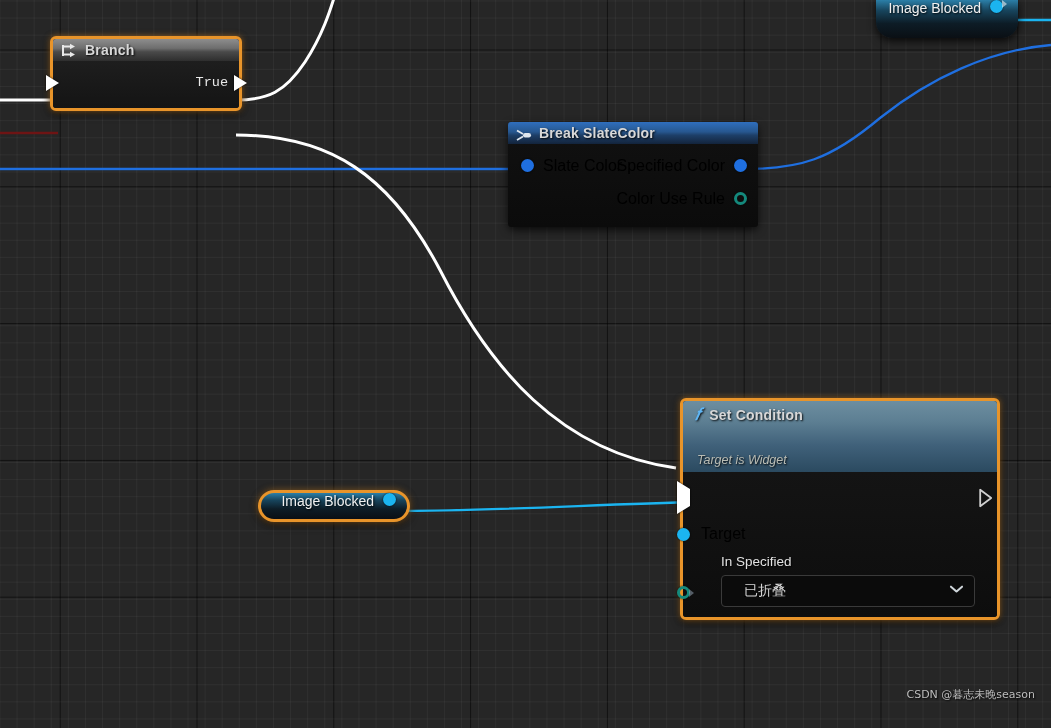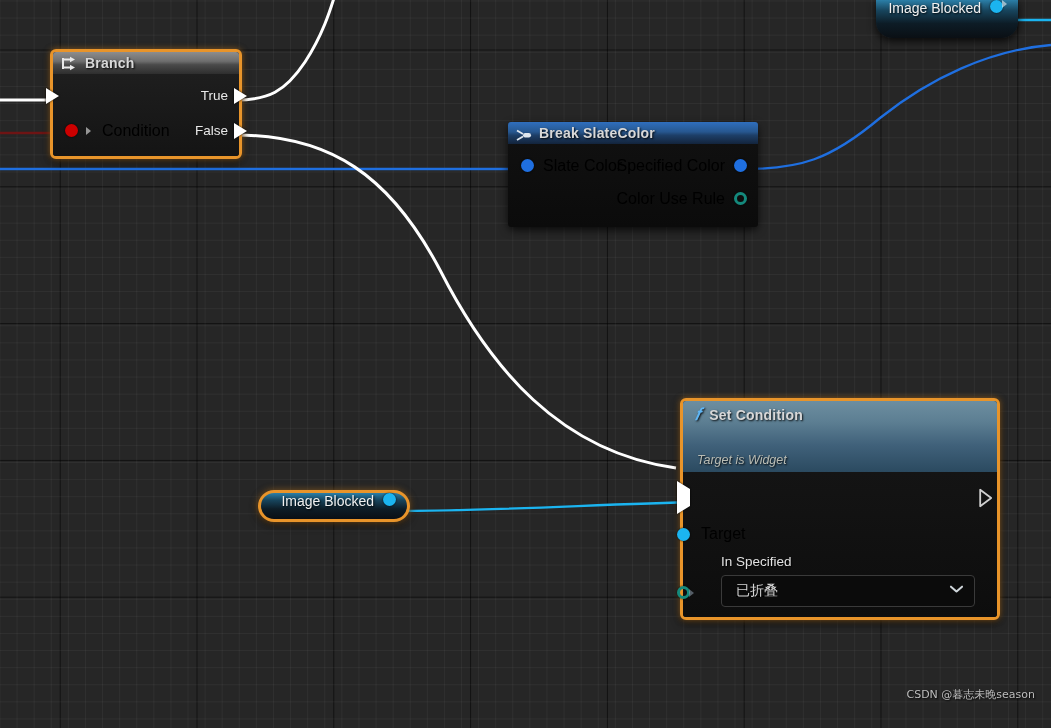--- a/index.html
+++ b/index.html
@@ -94,33 +94,33 @@
   }
   .pin-arrow {
     width:0; height:0; margin-left:-1px;
     border-left:5px solid rgba(255,255,255,0.55);
     border-top:4px solid transparent;
     border-bottom:4px solid transparent;
   }
   .pin-arrow.dim { border-left-color:rgba(170,190,210,0.45); }
 
   
-  #node-branch { left:50px; top:49px; width:192px; }
+  #node-branch { left:50px; top:36px; width:192px; }
   #node-branch .node-head {
     background:linear-gradient(to bottom,#8d8d8d 0%,#6e6e6e 42%,#4a4a4a 58%,#2e2e2e 100%);
     padding:3px 10px 3px 8px;
   }
   #node-branch .node-body {
     background:linear-gradient(to bottom,#1e1e1e,#141414);
     border-radius:0 0 3px 3px;
     padding:4px 0 8px 0;
   }
   .branch-row { position:relative; height:35px; }
   .branch-in  { position:absolute; left:-7px; top:50%; transform:translateY(-50%); display:flex; align-items:center; }
-  .branch-out { position:absolute; right:-8px; top:50%; transform:translateY(-50%); display:flex; align-items:center; gap:6px; }
+  .branch-out { position:absolute; right:-8px; top:50%; transform:translateY(-50%); display:flex; align-items:center; gap:6px;font-family:Liberation Mono, monospace; }
   .branch-out .lbl { color:#e8e8e8; font-size:13.5px; }
 
   
   #node-break { left:508px; top:122px; width:250px; }
   #node-break .node-head {
     background:linear-gradient(to bottom,#2f6fbe 0%,#27578f 45%,#1d3f68 60%,#13243c 100%);
     padding:3px 10px 3px 8px;
     align-items:flex-end;
   }
   #node-break .node-body {
@@ -159,21 +159,21 @@
   .sv-vis-lbl  { margin-left:38px; color:#e2e2e2; font-size:13.5px;
                  text-shadow:1px 1px 1px rgba(0,0,0,0.85); }
   .sv-vis-pinwrap { position:absolute; left:-6px; top:34px; display:flex; align-items:center; }
   .sv-dropdown {
     margin:6px 22px 0 38px;
     height:32px;
     background:#0b0b0b;
     border:1px solid #3a3a3a;
     border-radius:4px;
     display:flex; align-items:center; justify-content:space-between;
-    padding:0 12px 0 14px;
+    padding:0 12px 0 22px;
     text-decoration:underline;
   }
   .sv-dropdown .val { color:#d5d5d5; font-size:14px; }
   .chev { width:13px; height:13px; position:relative; }
   .chev:before, .chev:after {
     content:""; position:absolute; top:3px; width:9px; height:2.2px;
     background:#cfd6db; border-radius:1px;
   }
   .chev:before { left:0px; transform:rotate(42deg); }
   .chev:after  { left:5.5px; transform:rotate(-42deg); }
@@ -251,31 +251,20 @@
       <div class="branch-row">
         <div class="branch-in">
           <span class="pin-exec"></span>
         </div>
         <div class="branch-out">
           <span class="lbl">True</span>
           <span class="pin-exec"></span>
         </div>
       </div>
 
-      <div class="branch-row">
-        <div class="branch-in" style="left:12px; gap:9px;">
-          <span class="pin-dot red"></span>
-          <span class="pin-arrow"></span>
-          <span class="lbl" style="margin-left:2px;">Condition</span>
-        </div>
-        <div class="branch-out">
-          <span class="lbl">False</span>
-          <span class="pin-exec"></span>
-        </div>
-      </div>
 
     </div>
   </div>
 
   <div class="node" id="node-break">
     <div class="node-head">
       <span style="display:inline-block;width:16px;height:13px;">
         <svg width="16" height="13" viewBox="0 0 16 13" xmlns="http://www.w3.org/2000/svg">
           <path d="M1 1.5 L7 5" stroke="#dfe6ee" stroke-width="1.8" fill="none"></path>
           <path d="M1 11 L7 7.5" stroke="#dfe6ee" stroke-width="1.8" fill="none"></path>

